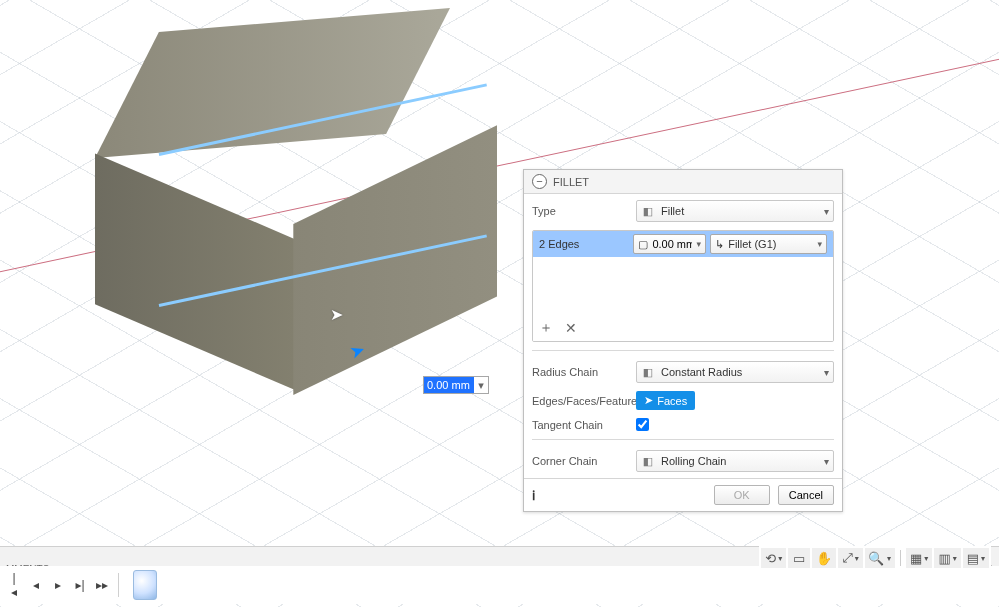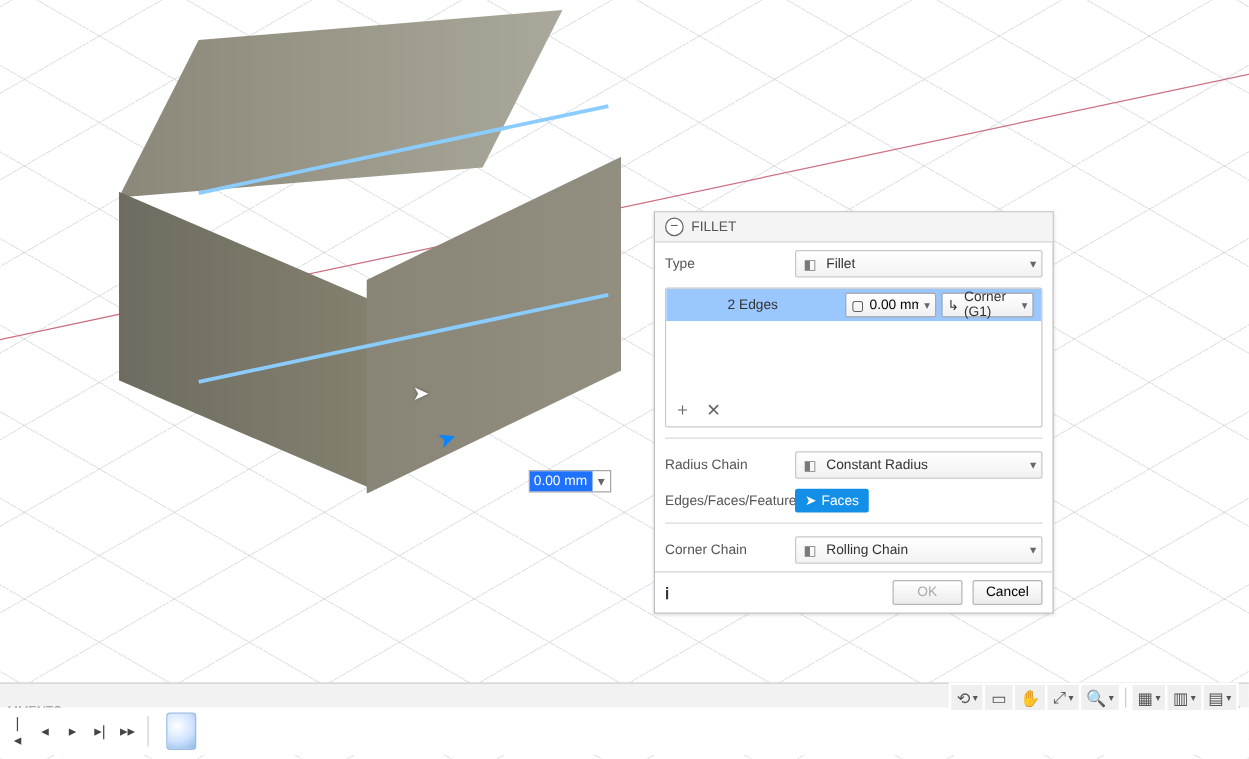--- a/index.html
+++ b/index.html
@@ -104,21 +104,21 @@
   .dd .ico { width:14px; height:14px; display:flex; align-items:center; justify-content:center; font-size:11px; color:#7a7a7a;}
   .dd .txt { flex:1; }
 
   
   .sel-area { border:1px solid #c8c8c8; border-radius:2px; overflow:hidden; }
   .sel-row {
     background:#9bc7ff;
     display:flex; align-items:center; gap:4px;
     padding:3px 6px; font-size:11px;
   }
-  .sel-row .name { flex:0 0 90px;margin-left:43px; }
+  .sel-row .name { flex:0 0 90px; }
   .mini-dd {
     display:flex; align-items:center; gap:4px;
     height:18px; padding:0 4px;
     border:1px solid #a9a9a9; background:linear-gradient(#fff,#f0f0f0);
     border-radius:2px; cursor:pointer;
   }
   .mini-dd input {
     width:40px; border:none; background:transparent; font-size:11px; padding:0; outline:none;
   }
   .mini-dd .caret { font-size:9px; color:#666; }
@@ -239,21 +239,21 @@
         <span class="name">2 Edges</span>
 
         <div class="mini-dd">
           <span class="ico">▢</span>
           <input value="0.00 mm" style="">
           <span class="caret">▾</span>
         </div>
 
         <div class="mini-dd" style="flex:1">
           <span class="ico">↳</span>
-          <span>Corner (G1)</span>
+          <span>Fillet (G1)</span>
           <span class="caret" style="margin-left:auto">▾</span>
         </div>
       </div>
       <div class="sel-blank"></div>
       <div class="sel-actions">
         <span style="cursor:pointer;">＋</span>
         <span style="cursor:pointer;">✕</span>
       </div>
     </div>
 
@@ -269,20 +269,24 @@
     </div>
 
     <div class="row">
       <span class="label">Edges/Faces/Features</span>
       <button class="btn-select">
         <span>➤</span>
         <span>Faces</span>
       </button>
     </div>
 
+    <div class="row">
+      <span class="label">Tangent Chain</span>
+      <input type="checkbox" checked="" style="">
+    </div>
 
     <div class="sel-sep"></div>
 
     <div class="row">
       <span class="label">Corner Chain</span>
       <div class="dd">
         <span class="ico">◧</span>
         <span class="txt">Rolling Chain</span>
         <span class="caret">▾</span>
       </div>

